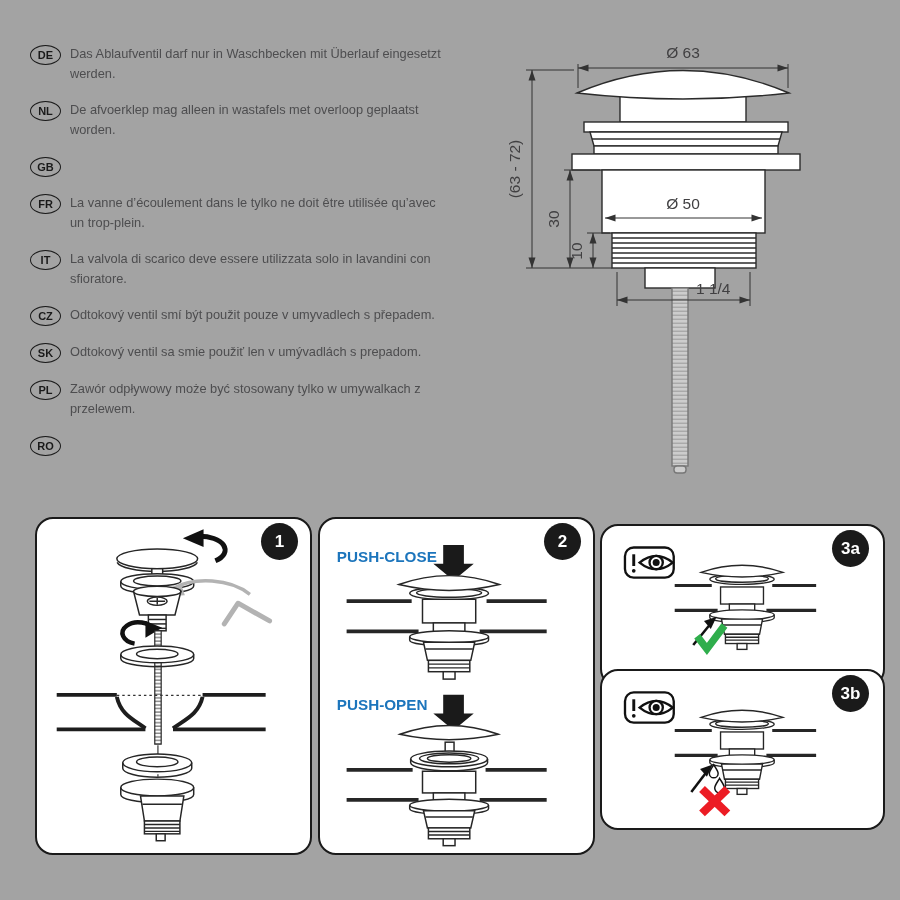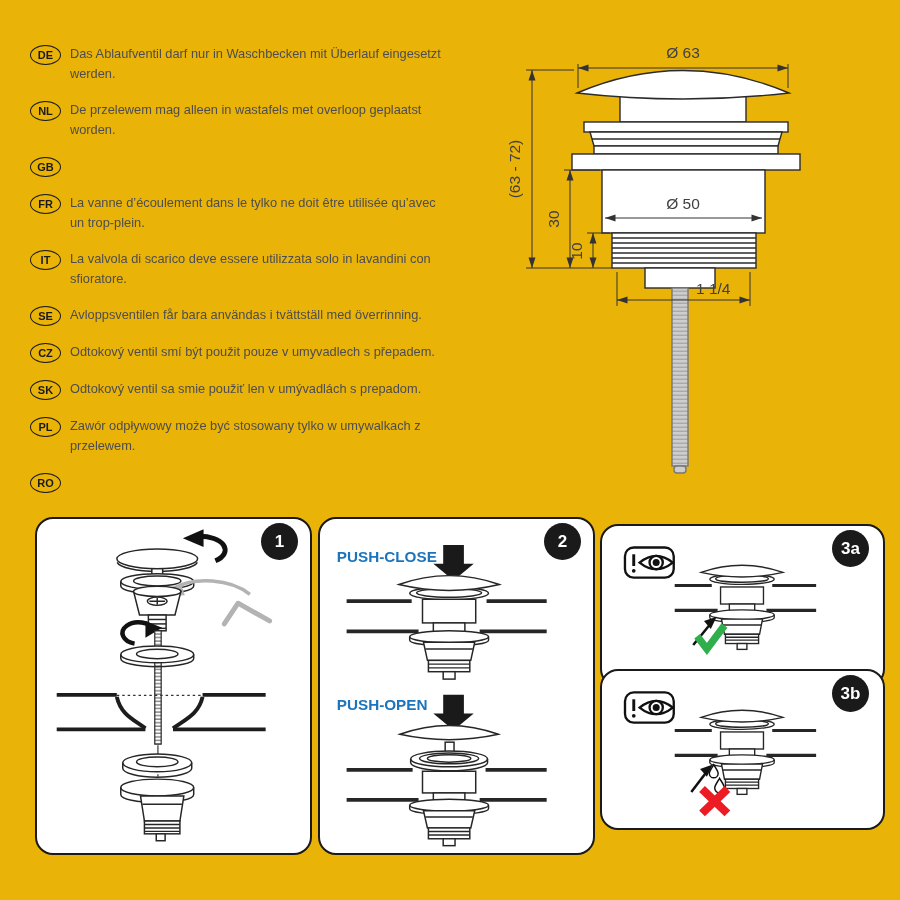--- a/index.html
+++ b/index.html
@@ -1,16 +1,16 @@
 <!DOCTYPE html>
 <html><head>
 <meta charset="utf-8">
 <style>
   html,body{margin:0;padding:0;background:#ffffff;}
-  .page{position:relative;width:900px;height:900px;background:#eab308;overflow:hidden;
+  .page{position:relative;width:900px;height:900px;background:#a3a3a3;overflow:hidden;
         font-family:"Liberation Sans",sans-serif;color:#4d4d4f;}
 
   
   .languages{position:absolute;left:30px;top:44px;width:418px;}
   .lang-row{display:flex;align-items:flex-start;gap:9px;margin-bottom:16px;}
   .lang-badge{flex:none;width:31px;height:20px;border:1.8px solid #1a1a1a;border-radius:50%;
               display:flex;align-items:center;justify-content:center;
               font-size:11px;font-weight:bold;color:#1a1a1a;margin-top:1px;box-sizing:border-box;}
   .lang-text{margin:0;font-size:12.8px;line-height:20px;white-space:pre-line;color:#4d4d4f;}
 
@@ -41,47 +41,41 @@
       <span class="lang-badge">
           <span>DE</span>
         </span>
       <p class="lang-text">Das Ablaufventil darf nur in Waschbecken mit Überlauf eingesetzt
 werden.</p>
     </div>
     <div class="lang-row">
       <span class="lang-badge">
           <span>NL</span>
         </span>
-      <p class="lang-text">De przelewem mag alleen in wastafels met overloop geplaatst
+      <p class="lang-text">De afvoerklep mag alleen in wastafels met overloop geplaatst
 worden.</p>
     </div>
     <div class="lang-row">
       <span class="lang-badge">
           <span>GB</span>
         </span>
     </div>
     <div class="lang-row">
       <span class="lang-badge">
           <span>FR</span>
         </span>
       <p class="lang-text">La vanne d’écoulement dans le tylko ne doit être utilisée qu’avec
 un trop-plein.</p>
     </div>
     <div class="lang-row">
       <span class="lang-badge">
           <span>IT</span>
         </span>
       <p class="lang-text">La valvola di scarico deve essere utilizzata solo in lavandini con
 sfioratore.</p>
-    </div>
-    <div class="lang-row">
-      <span class="lang-badge">
-          <span>SE</span>
-        </span>
-      <p class="lang-text">Avloppsventilen får bara användas i tvättställ med överrinning.</p>
     </div>
     <div class="lang-row">
       <span class="lang-badge">
           <span>CZ</span>
         </span>
       <p class="lang-text">Odtokový ventil smí být použit pouze v umyvadlech s přepadem.</p>
     </div>
     <div class="lang-row">
       <span class="lang-badge">
           <span>SK</span>

